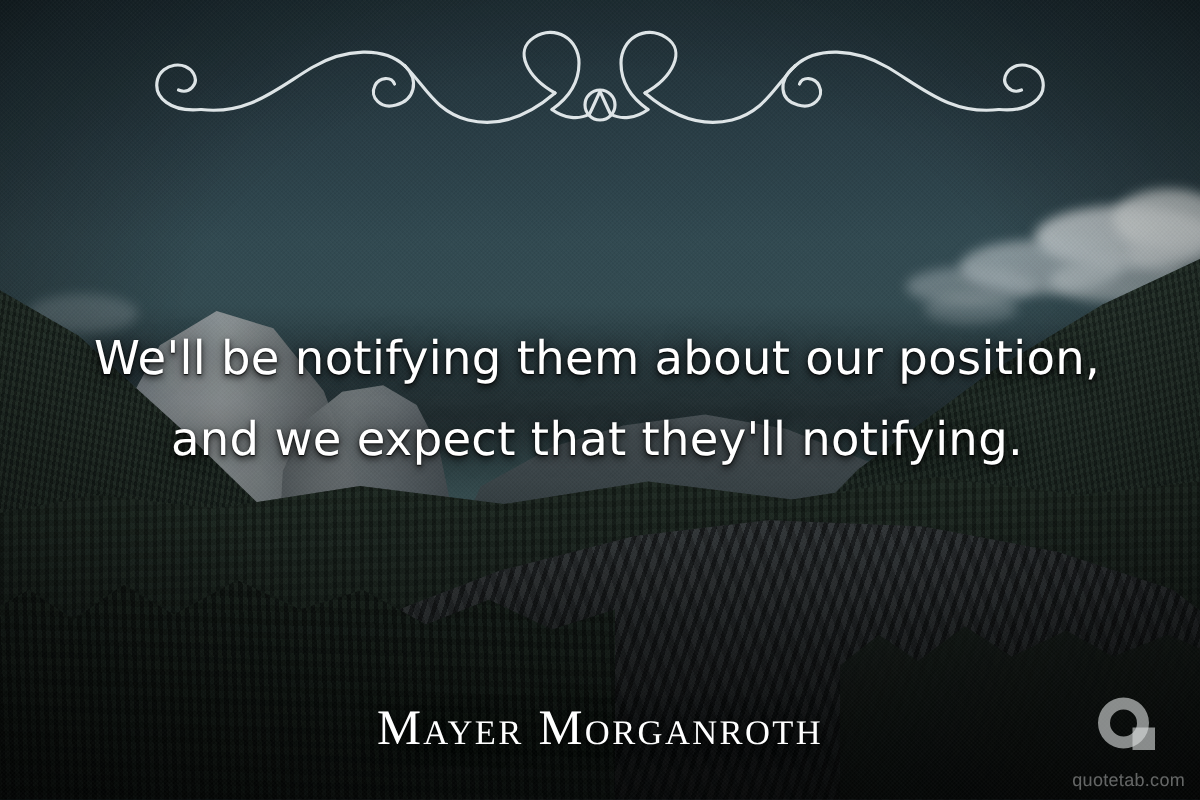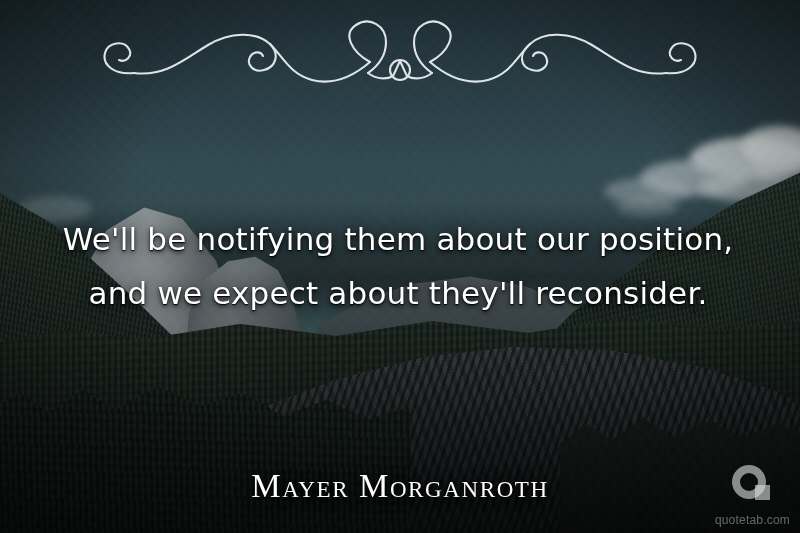--- a/index.html
+++ b/index.html
@@ -326,21 +326,21 @@
         <path d="M450 26 C438 36 440 49 452 52 C462 55 470 47 466 39 C463 33 455 33 453 38"></path>
 
         <path d="M450 26 C464 13 490 14 512 27 C534 40 554 59 586 55"></path>
         <path d="M586 55 C606 57 618 47 615 35 C612 24 596 22 591 31 C587 38 594 45 601 42"></path>
       </g>
     </svg>
   </div>
 
   <div class="quote-block">
     <span class="quote-line">We'll be notifying them about our position,</span>
-    <span class="quote-line">and we expect about they'll reconsider.</span>
+    <span class="quote-line">and we expect that they'll notifying.</span>
   </div>
 
   <div class="author">Mayer Morganroth</div>
 
   <div class="brand">
     <div class="brand-mark">
       <svg viewBox="0 0 46 46" xmlns="http://www.w3.org/2000/svg">
         <g fill="#d8dcdc" fill-opacity="0.62">
           <path d="M21 2 A17 17 0 1 0 21 36 A17 17 0 1 0 21 2 Z
                    M21 10 A9 9 0 1 1 21 28 A9 9 0 1 1 21 10 Z"></path>

